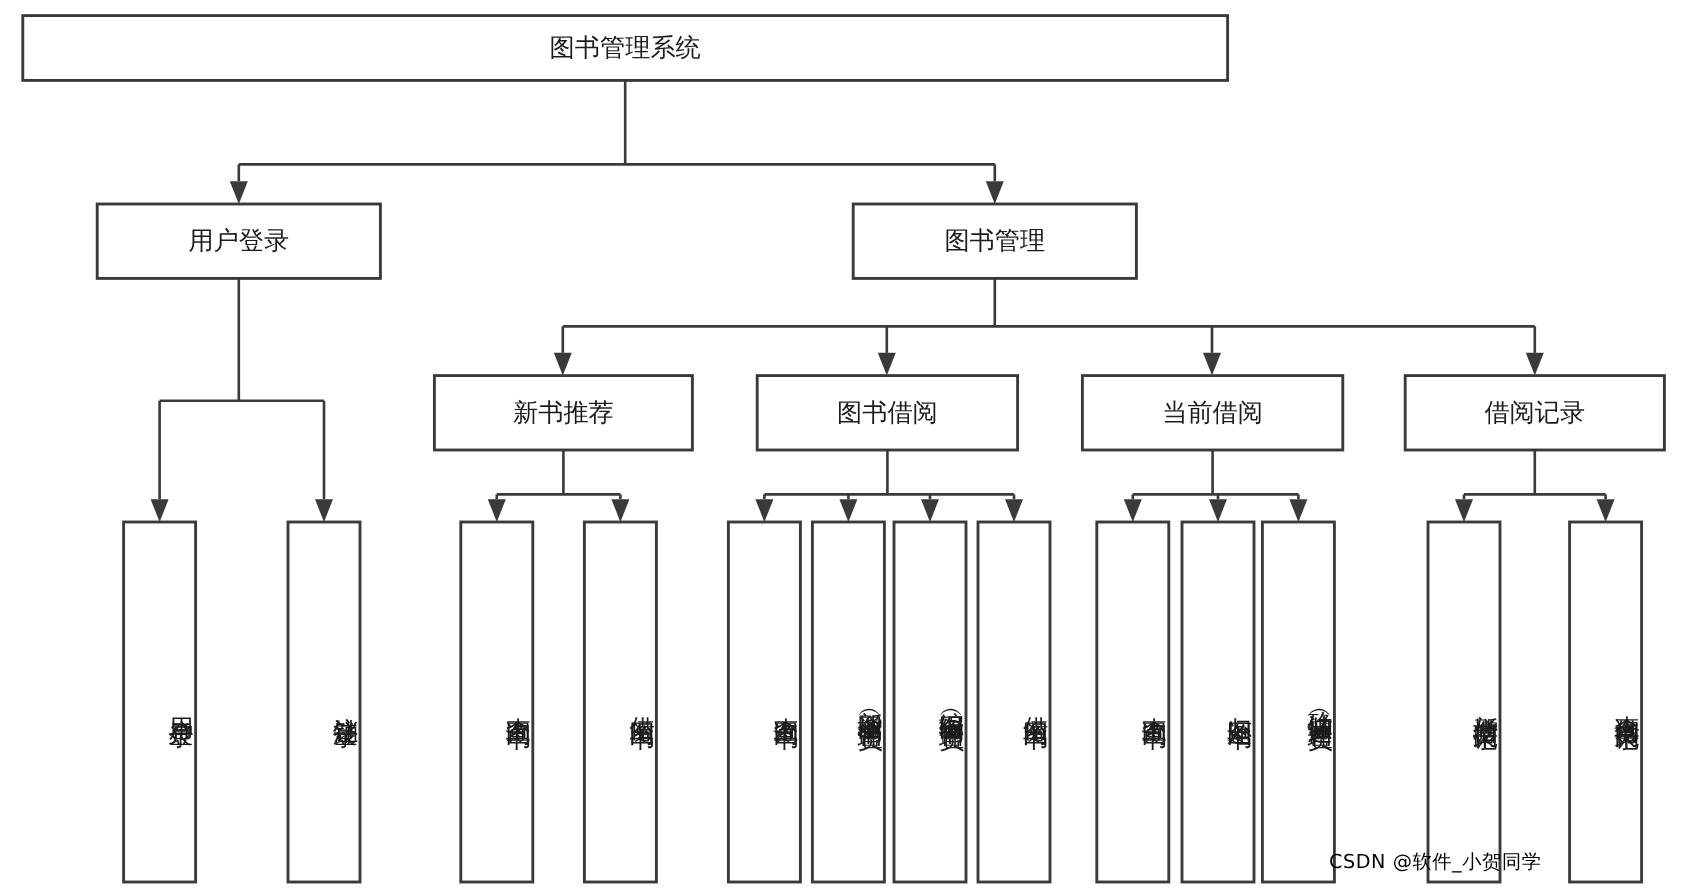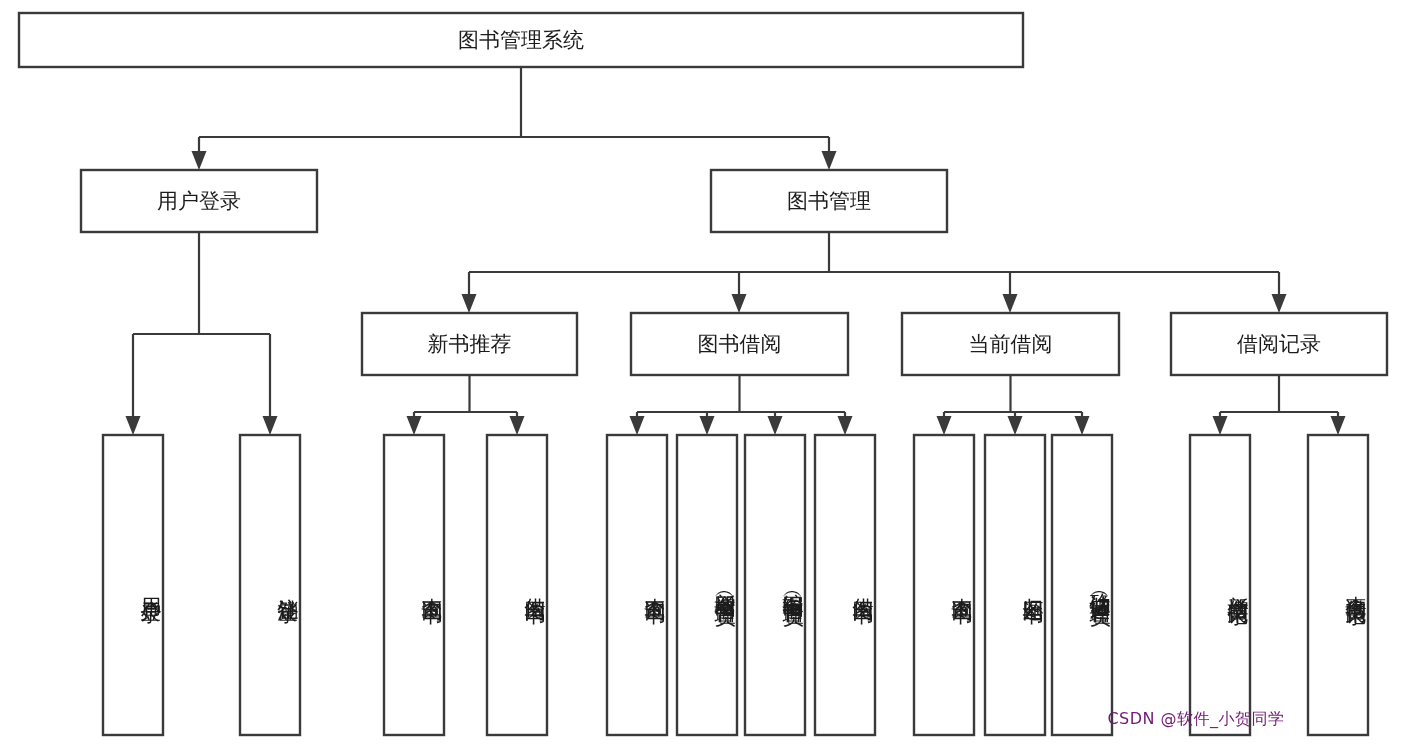--- a/index.html
+++ b/index.html
@@ -61,21 +61,21 @@
     white-space: nowrap;
     display: flex;
     align-items: flex-start;
     justify-content: center;
     pointer-events: none;
   }
   .watermark {
     position: absolute;
     font-family: "DejaVu Sans", "Liberation Sans", sans-serif;
     font-size: 16px;
-    color: #701a75;
+    color: #000000;
     white-space: nowrap;
     letter-spacing: 0.5px;
   }
 </style>
 </head>
 <body>
 
 <div id="diagram-root">
 
   <svg class="diagram-svg" viewBox="0 0 1405 747">

